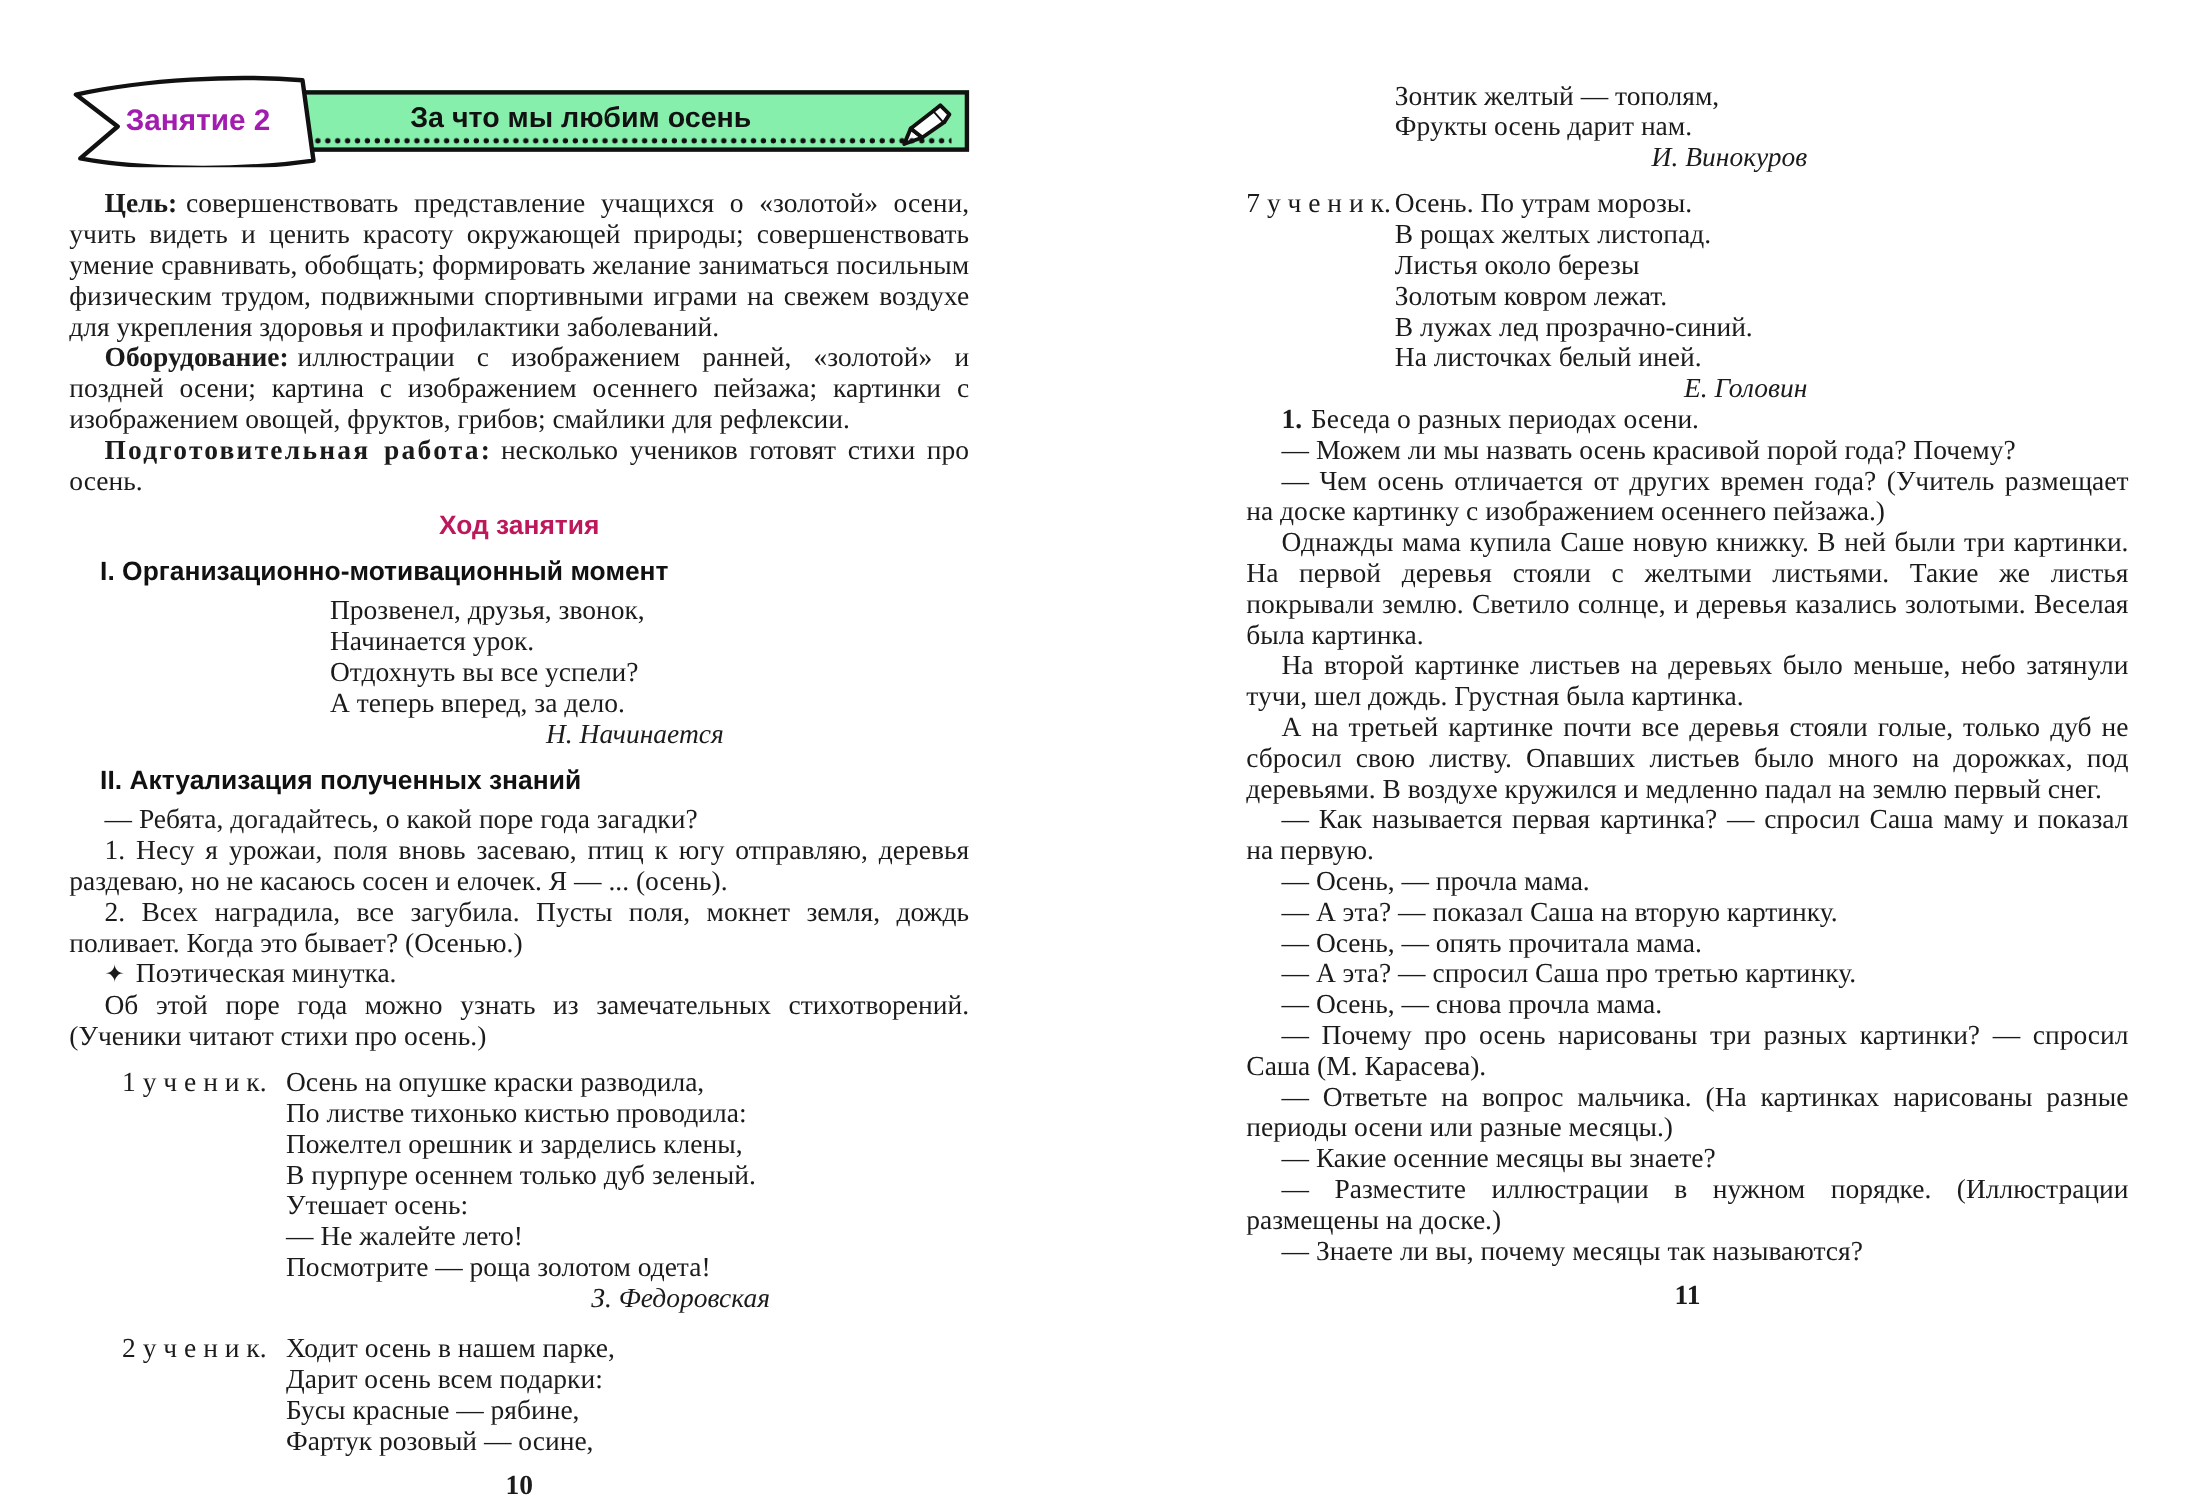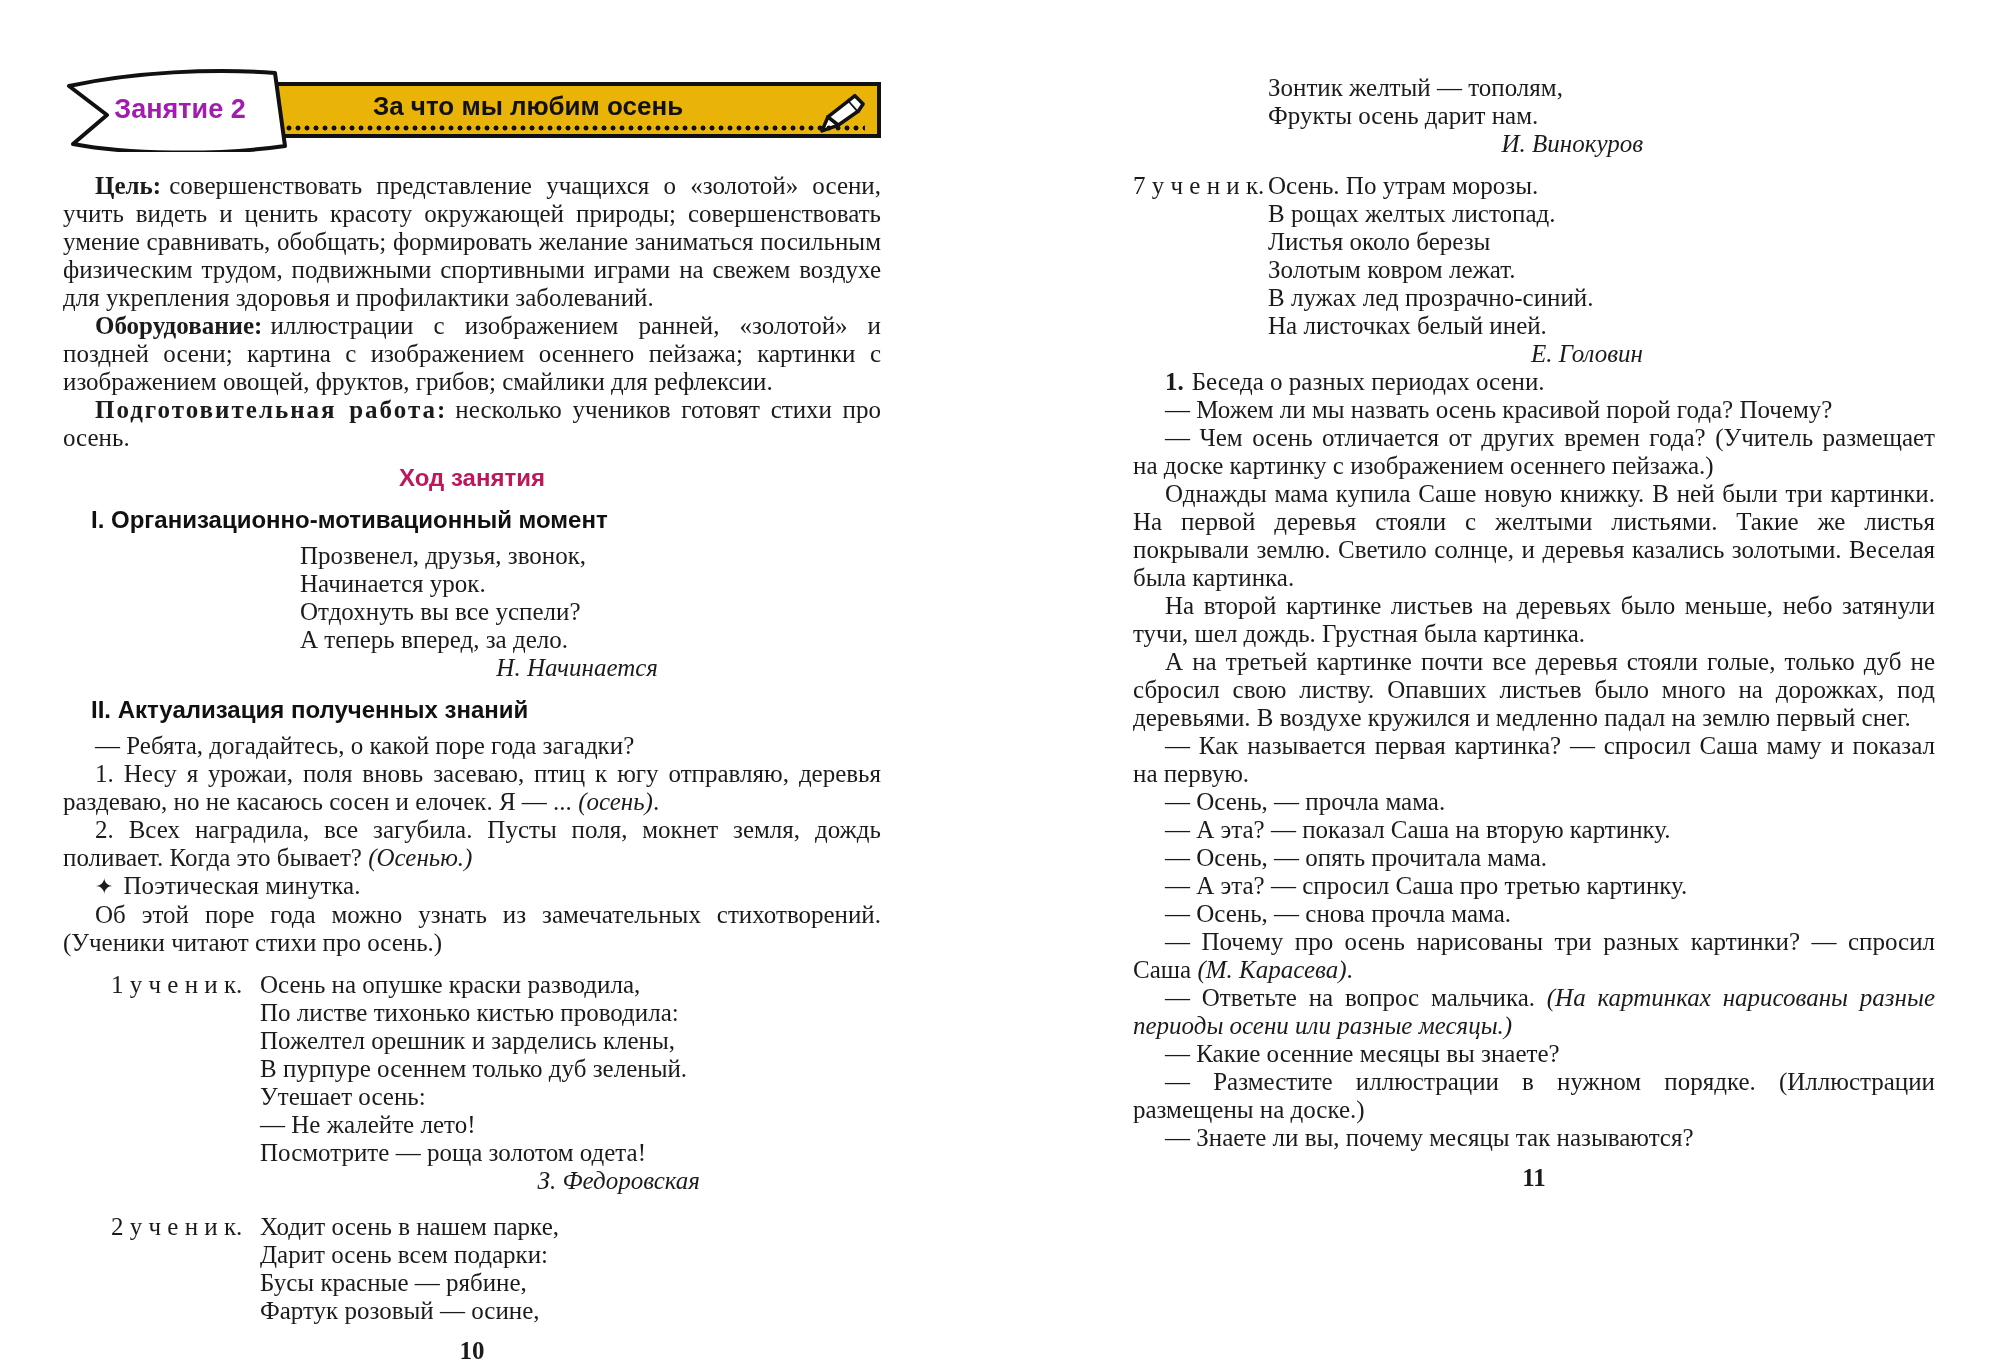--- a/index.html
+++ b/index.html
@@ -15,38 +15,38 @@
   
   .banner{position:relative;height:84px;margin-bottom:26px;}
   .ribbon{position:absolute;left:0;top:4px;width:234px;height:86px;z-index:2;}
   .ribbon svg{display:block;width:100%;height:100%;}
   .ribbon-label{
     position:absolute;left:36px;top:28px;width:162px;text-align:center;
     font-family:"Liberation Sans",sans-serif;font-weight:bold;font-size:27px;color:#a21caf;
   }
   .title-box{
     position:absolute;left:182px;top:20px;right:0;height:56px;
-    border:4px solid #111;background:#eab308;box-sizing:border-box;
+    border:4px solid #111;background:#86efac;box-sizing:border-box;
   }
   .title-text{
     display:block;text-align:center;margin-top:5px;padding-right:70px;
     font-family:"Liberation Sans",sans-serif;font-weight:bold;font-size:26px;color:#111;
   }
   .dotted-rule{
     position:absolute;left:10px;right:12px;bottom:3px;height:6px;
     background:radial-gradient(circle at 3px 3px,#111 2.2px,transparent 2.8px);
     background-size:9px 6px;background-repeat:repeat-x;
   }
   .pencil{position:absolute;right:8px;top:5px;width:54px;height:42px;}
 
   
   p.body{margin:0;text-align:justify;text-indent:32px;line-height:28px;}
   .lead{font-weight:bold;margin-right:8px;}
   .spaced{letter-spacing:2px;}
-  .it{font-style:italic;margin-top:40px;}
+  .it{margin-top:40px;}
   h2.center{
     font-family:"Liberation Sans",sans-serif;font-size:24px;font-weight:bold;
     text-align:center;margin:12px 0 8px;color:#be185d;
   }
   h3.sec{
     font-family:"Liberation Sans",sans-serif;font-size:24px;font-weight:bold;
     margin:14px 0 8px;padding-left:28px;color:#111;
   }
   .page-right h3.sec{padding-left:22px;margin:16px 0 8px;}
   .poem{line-height:28px;}

